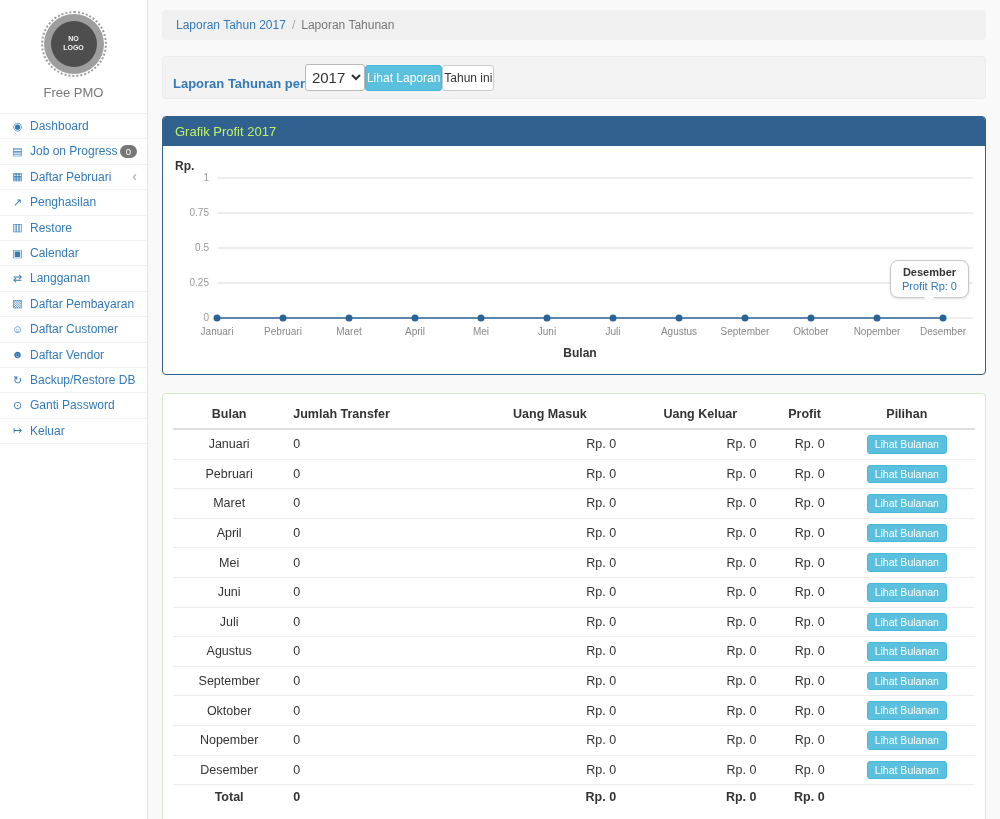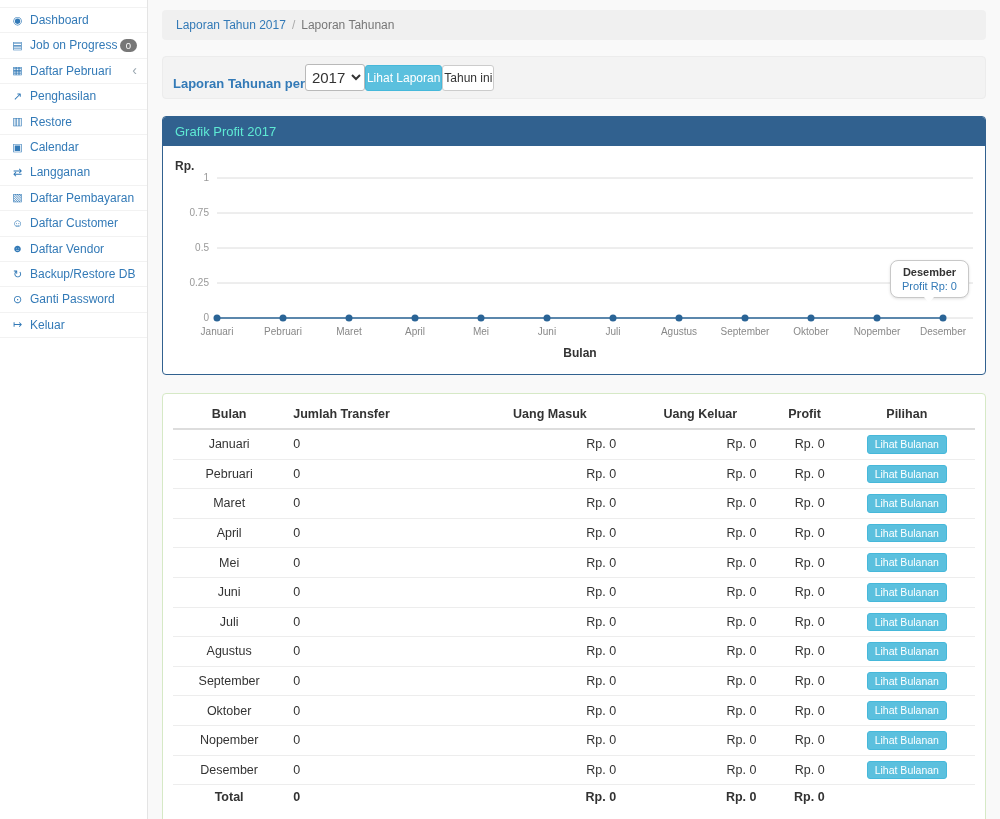--- a/index.html
+++ b/index.html
@@ -31,21 +31,21 @@
 
   .filter-bar{background:#f3f3f3;border:1px solid #ececec;border-radius:4px;padding:7px 10px;display:flex;align-items:flex-end;margin-bottom:17px}
   .filter-label{color:#337ab7;font-weight:bold;font-size:13px}
   select{font-family:inherit;font-size:15px;padding:3px 2px;border:1px solid #b9b9b9;border-radius:3px;background:#fff;color:#333;cursor:pointer}
   .btn{font-family:inherit;font-size:12px;padding:5px 1px;border-radius:3px;border:1px solid #ccc;background:#fff;color:#333;cursor:pointer;line-height:1.2}
   .btn-info{background:#5bc0de;border-color:#46b8da;color:#fff}
   .btn-xs{font-size:10.5px;padding:2px 7px}
 
   .panel{background:#fff;border-radius:4px;margin-bottom:18px}
   .panel-primary{border:1px solid #31618f}
-  .panel-heading-primary{background:#31618f;color:#5eead4;padding:7px 12px;font-size:13px;border-radius:3px 3px 0 0}
+  .panel-heading-primary{background:#31618f;color:#bef264;padding:7px 12px;font-size:13px;border-radius:3px 3px 0 0}
   .panel-success{border:1px solid #d6e9c6}
   .panel-heading-success{background:#dff0d8;color:#3c763d;padding:8px 12px;font-size:13.5px;border-radius:3px 3px 0 0}
 
   .chart-body{padding:8px 2px 6px;position:relative}
   .chart-body svg{display:block;margin:0 auto}
   .chart-tooltip{position:absolute;right:16px;top:114px;background:#fff;border:1px solid #c8c8c8;border-radius:8px;padding:5px 11px;text-align:center;box-shadow:0 1px 3px rgba(0,0,0,.12)}
   .chart-tooltip:after{content:"";position:absolute;left:50%;bottom:-6px;margin-left:-5px;border-left:5px solid transparent;border-right:5px solid transparent;border-top:6px solid #fff}
   .tt-title{font-weight:bold;font-size:11px;color:#333}
   .tt-text{font-size:11px;color:#337ab7;margin-top:2px}
 
@@ -60,20 +60,28 @@
   th:nth-child(5),td:nth-child(5){width:8.5%}
   th:nth-child(6),td:nth-child(6){width:17%;text-align:center}
   td:nth-child(3),td:nth-child(4),td:nth-child(5){text-align:right;padding-right:14px}
   .total-row td{font-weight:bold;border-bottom:none}
 </style>
 </head>
 <body>
 
 <div class="wrap">
   <aside class="sidebar">
+    <div class="logo-block">
+      <div class="logo-outer">
+        <div class="logo-inner">
+          <span>NO LOGO</span>
+        </div>
+      </div>
+      <div class="brand">Free PMO</div>
+    </div>
     <nav class="side-menu">
         <div class="side-item">
           <span class="s-icon">◉</span>
           <span class="s-label">Dashboard</span>
         </div>
         <div class="side-item">
           <span class="s-icon">▤</span>
           <span class="s-label">Job on Progress</span>
           <span class="badge">0</span>
         </div>

